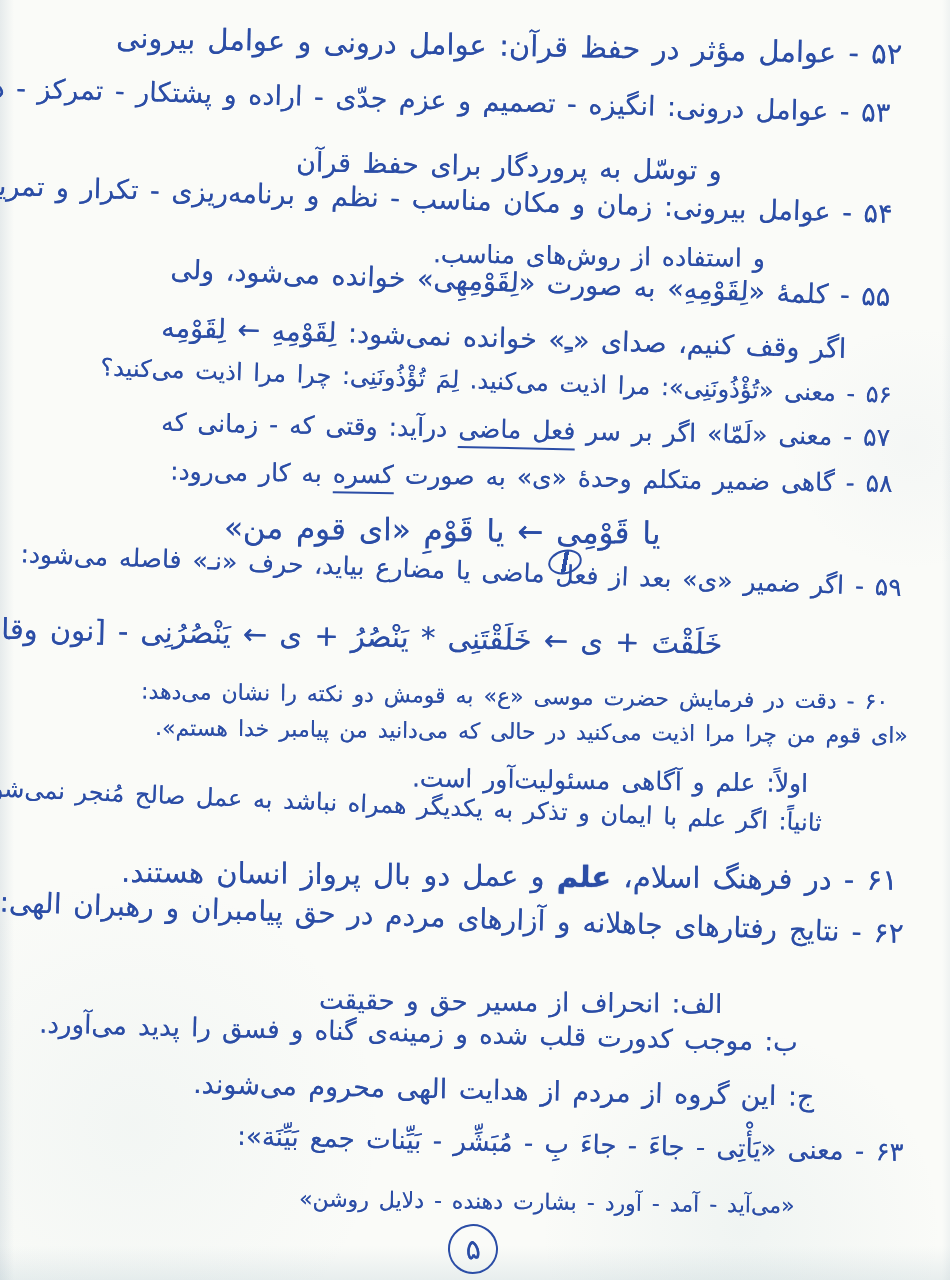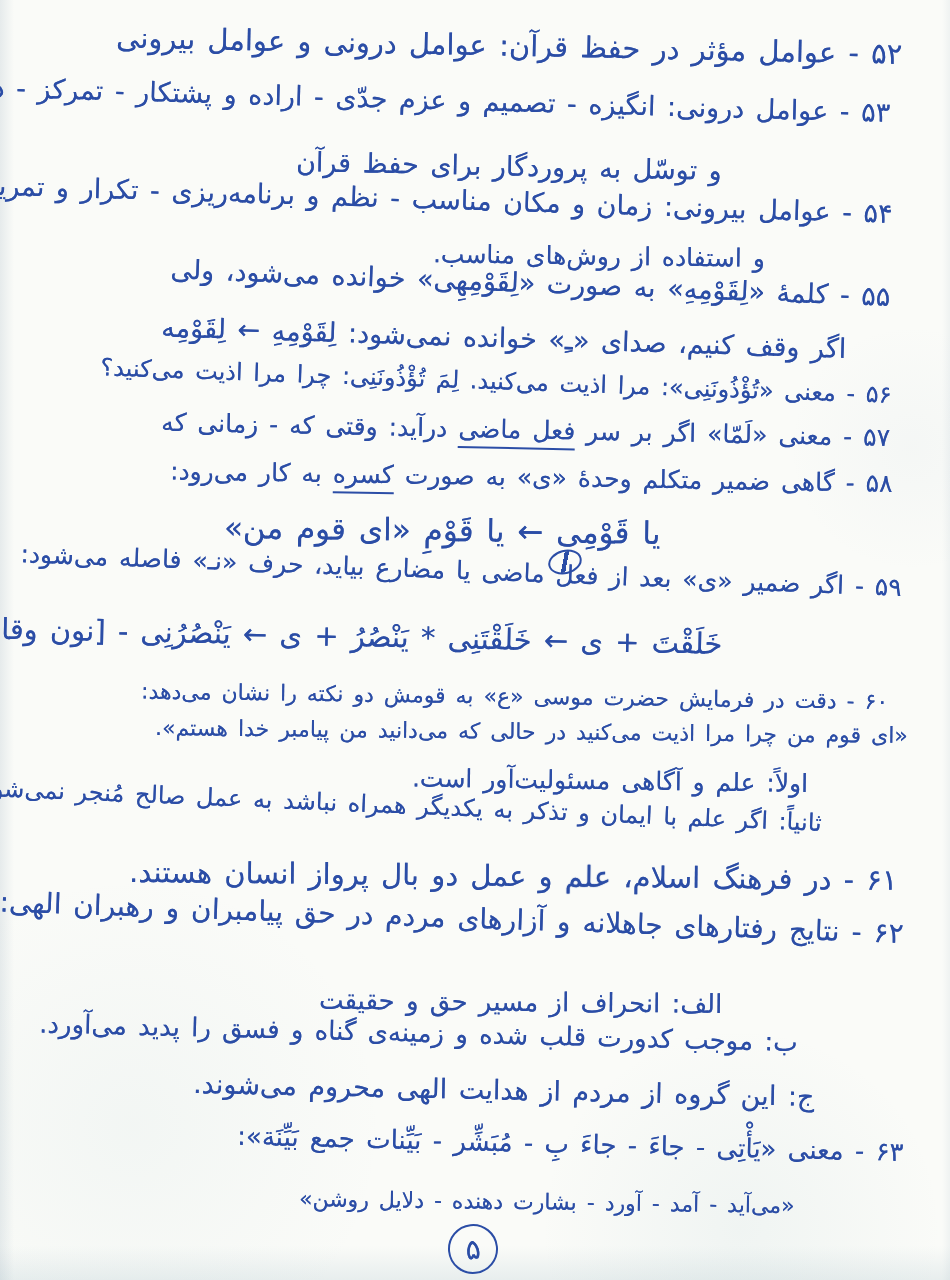--- a/index.html
+++ b/index.html
@@ -23,21 +23,21 @@
   }
   .ln{
     position:absolute;
     white-space:nowrap;
     line-height:1.25;
     word-spacing:3px;
     transform-origin:100% 50%;
     text-shadow:0 0 .6px rgba(43,77,166,.75);
   }
   .u{border-bottom:2.5px solid currentColor;padding-bottom:3px;}
-  .b{font-weight:normal;text-shadow:0 0 1.1px rgba(43,77,166,.95);}
+  .b{font-weight:bold;text-shadow:0 0 1.1px rgba(43,77,166,.95);}
   .circle{
     position:absolute;top:1224px;left:448px;
     width:46px;height:46px;
     border:2.5px solid #2b4da6;border-radius:50%;
     display:flex;align-items:center;justify-content:center;
     font-size:28px;transform:rotate(-6deg);
     text-shadow:0 0 .6px rgba(43,77,166,.75);
   }
   .cmark{
     position:absolute;top:550px;right:368px;

